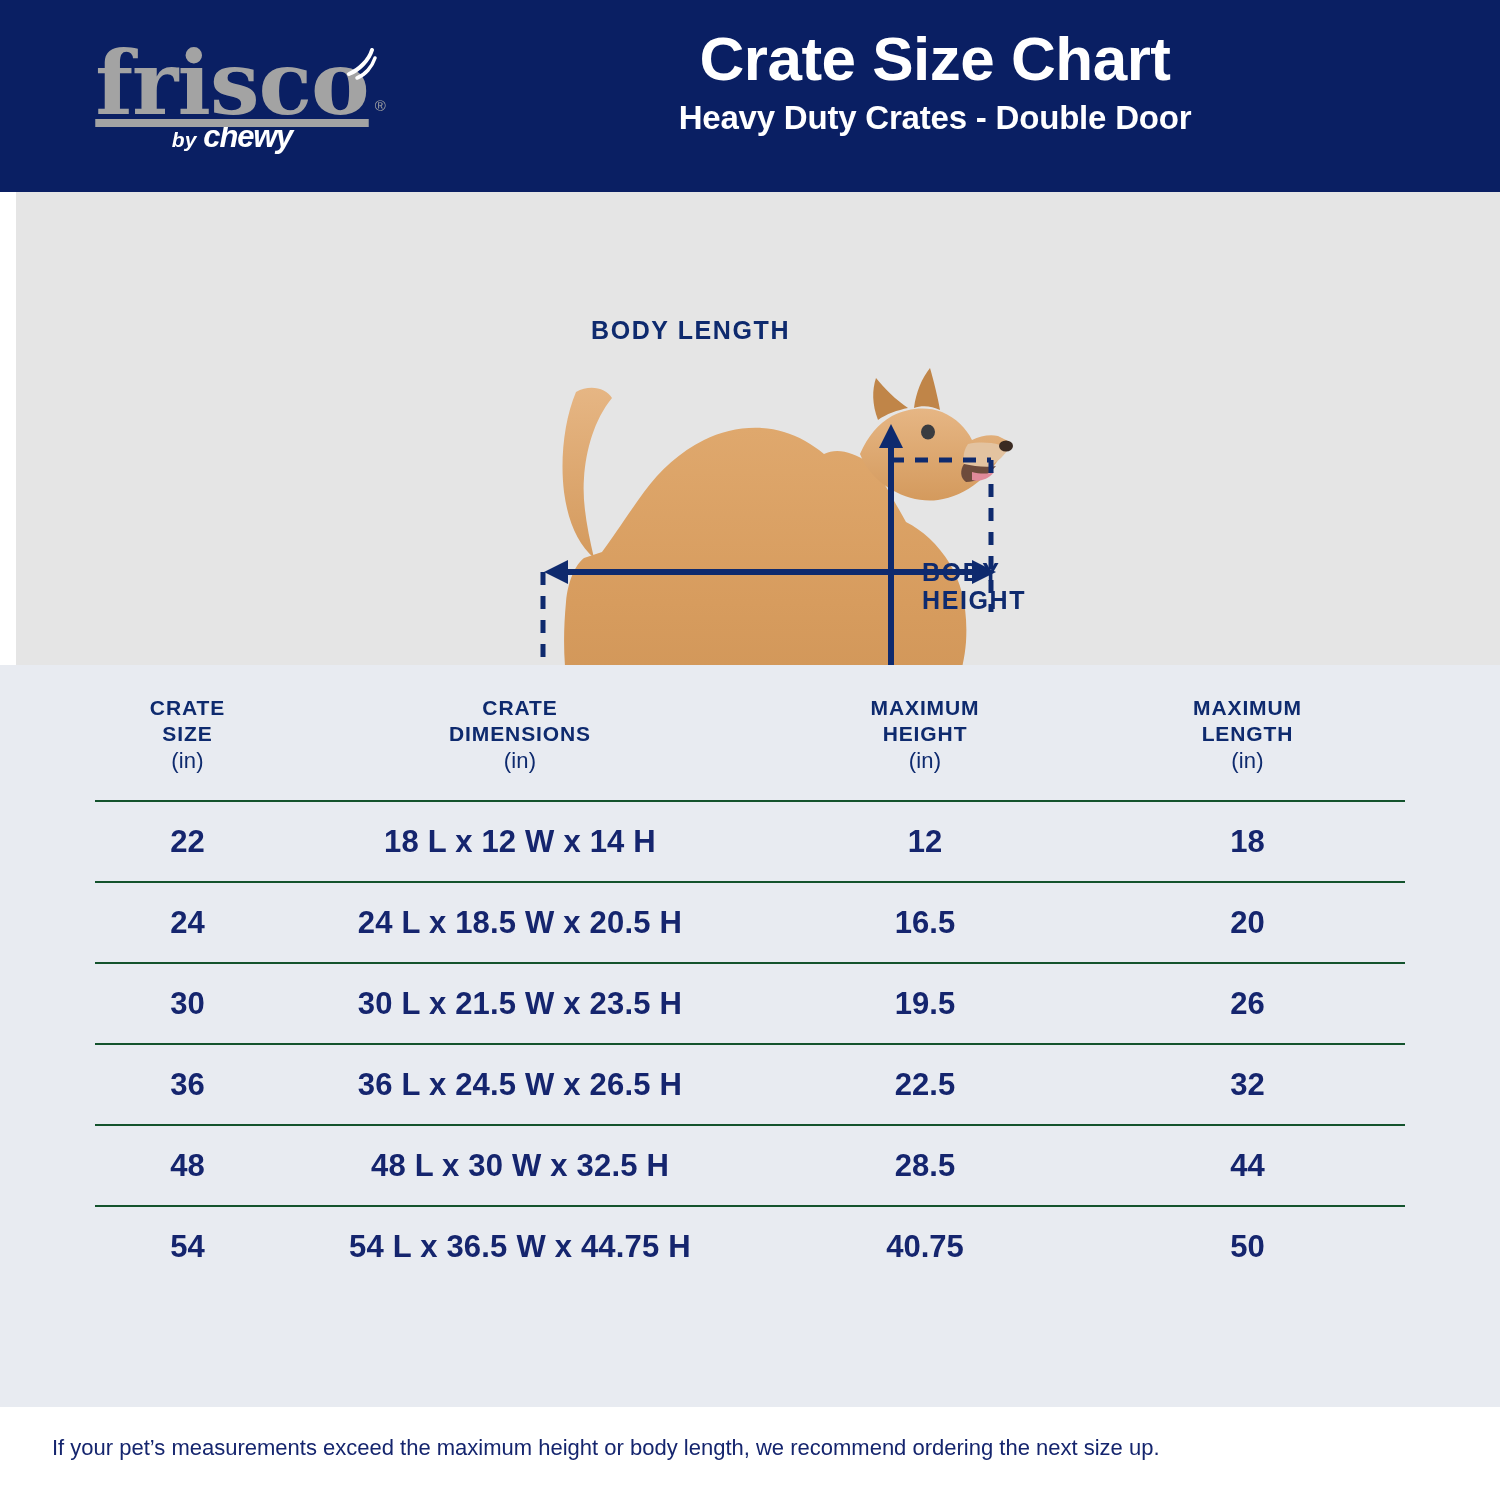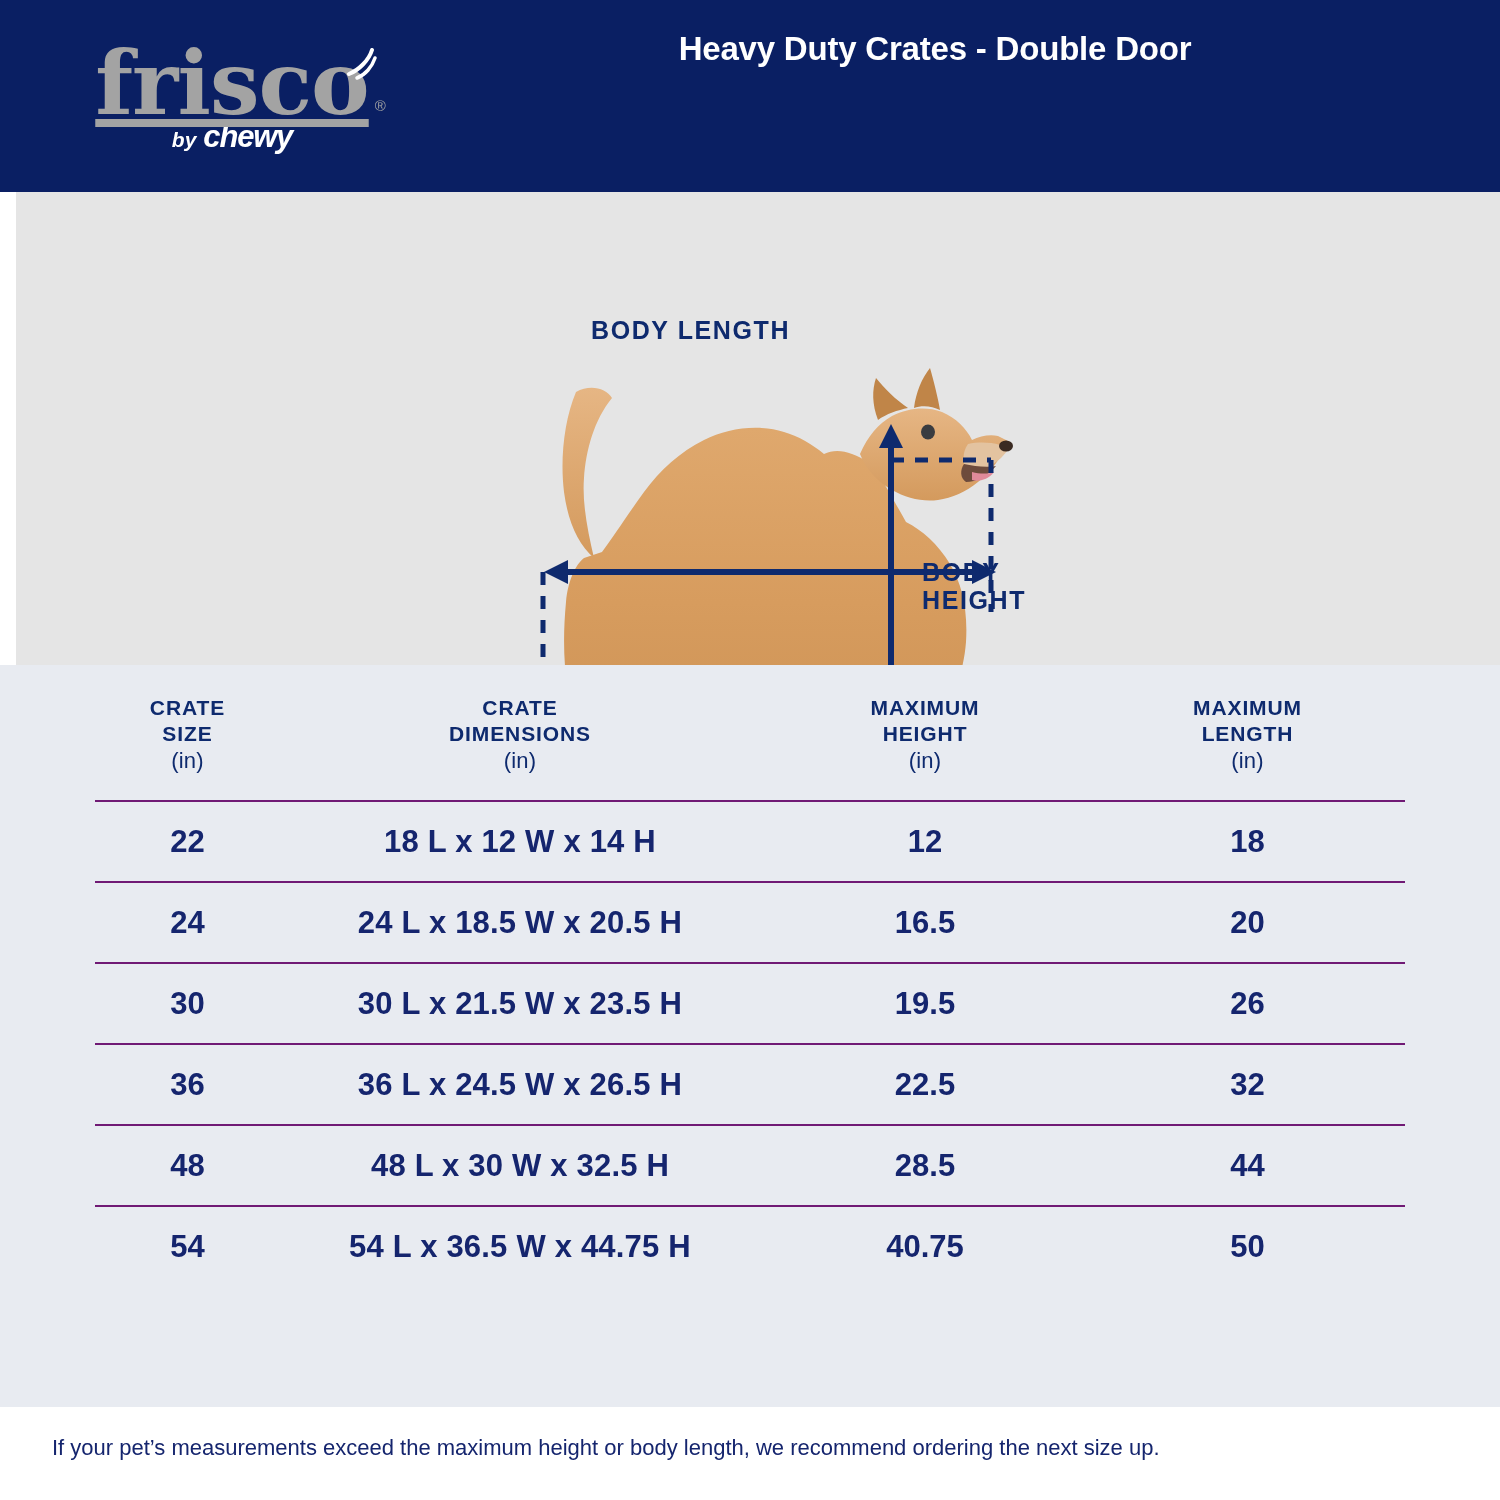--- a/index.html
+++ b/index.html
@@ -91,21 +91,21 @@
   .tbl td {
     color: #15256e; font-weight: 700; height: 81px;
   }
   .cell-size   { font-size: 31px; }
   .cell-dims   { font-size: 31px; letter-spacing: 0.2px; }
   .cell-maxh   { font-size: 31px; }
   .cell-maxl   { font-size: 31px; }
   .tbl tr.divided td { border-top: 2px solid #9aa3bd; }
   .tbl tr.divided td:first-child,
   .tbl tr.divided td:last-child { border-top: none; }
-  .tbl tr.divided td.ruled { border-top: 2px solid #701a75; }
+  .tbl tr.divided td.ruled { border-top: 2px solid #14532d; }
   .spacer-col { width: 95px; }
   .spacer-col-r { width: 95px; }
   .col-size { width: 185px; }
   .col-dims { width: 480px; }
   .col-maxh { width: 330px; }
   .col-maxl { width: 315px; }
 
   
   .footer {
     position: absolute; left: 0; top: 1407px; width: 1500px; height: 93px;
@@ -132,20 +132,21 @@
           <path d="M12 30 C20 27 27 19 30 10" stroke="#ffffff" stroke-width="3.5" fill="none" stroke-linecap="round"></path>
         </svg>
       </div>
       <div class="logo-by-chewy">
         <span class="logo-by">by</span>
         <span class="logo-chewy">chewy</span>
       </div>
     </div>
 
     <div class="header-titles">
+      <div class="title-main">Crate Size Chart</div>
       <div class="title-sub">Heavy Duty Crates - Double Door</div>
     </div>
   </div>
 
   <div class="diagram">
     <svg class="diagram-svg" width="1500" height="473" viewBox="0 0 1500 473">
 
       <g>
         <defs>
           <linearGradient id="furG" x1="0" y1="0" x2="0" y2="1">

